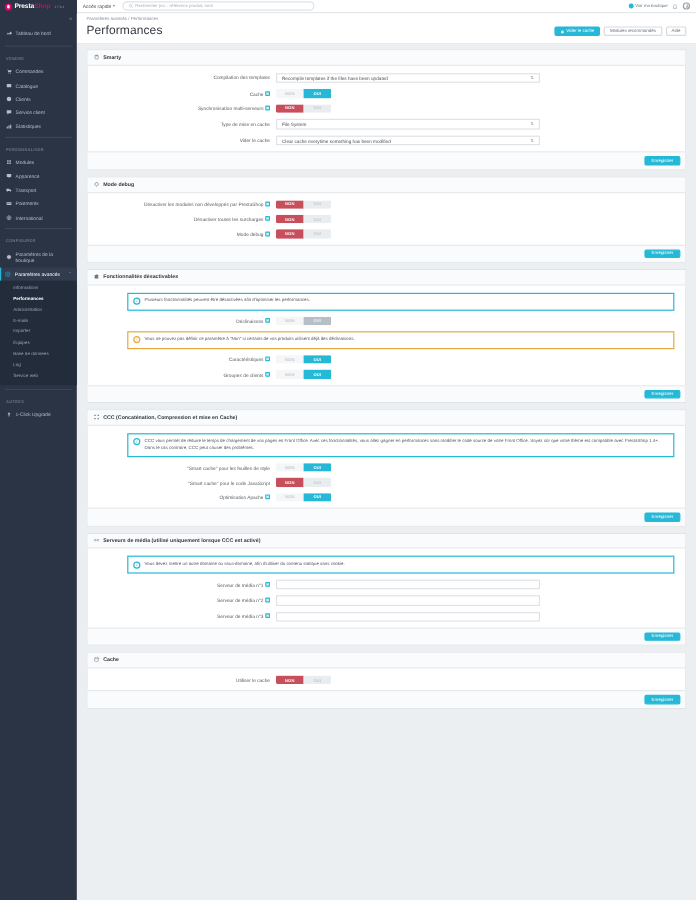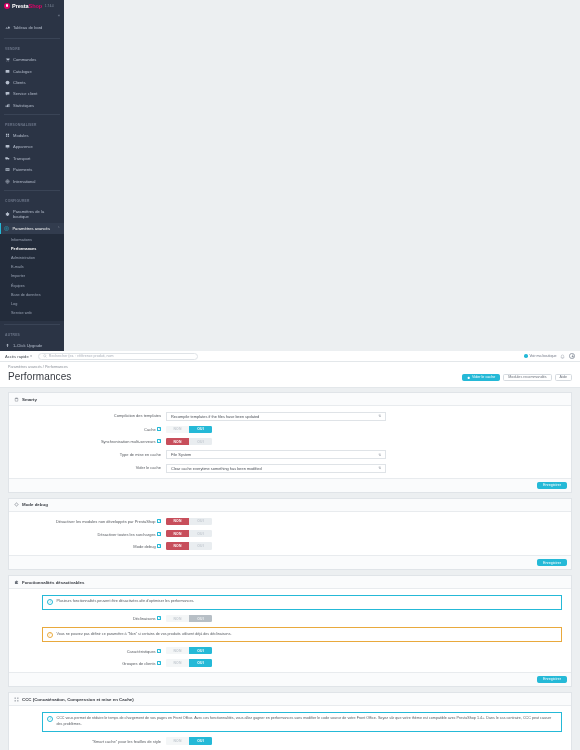--- a/index.html
+++ b/index.html
@@ -5,21 +5,21 @@
   * { box-sizing: border-box; }
   html, body { margin: 0; padding: 0; }
   body {
     width: 580px; height: 750px;
     font-family: "Liberation Sans", sans-serif;
     font-size: 4.6px;
     background: #eceff1;
     color: #363a41;
     overflow: hidden;
   }
-  .app { display: flex; width: 580px; height: 750px; flex-direction: column; }
+  .app { display: flex; width: 580px; height: 750px; }
 
   
   .sidebar {
     width: 64px; flex: 0 0 64px;
     background: #2b3445;
     color: #bcc4d3;
     position: relative;
   }
   .logo-bar {
     height: 11px; background: #2b3445;

